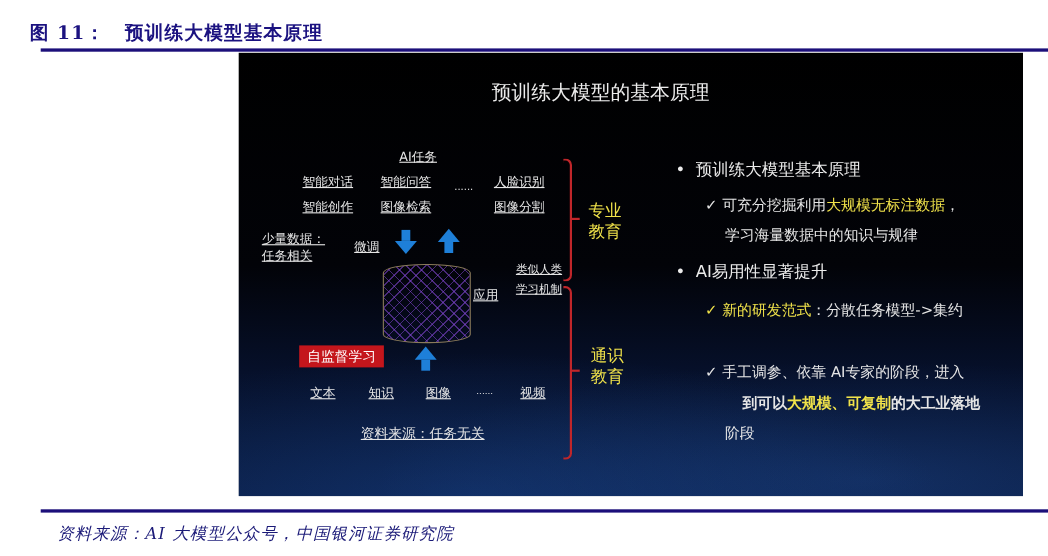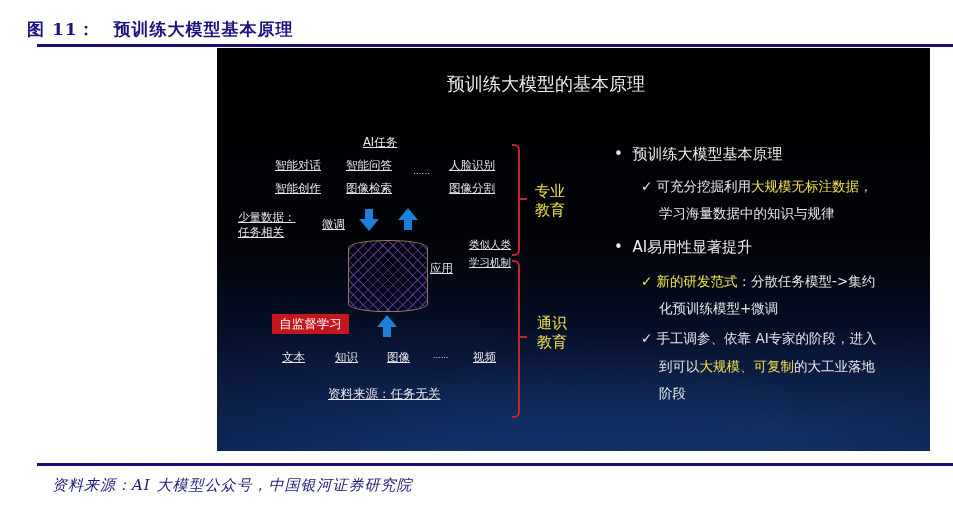--- a/index.html
+++ b/index.html
@@ -98,24 +98,23 @@
     <span>✓</span>&nbsp;<span>可充分挖掘利用</span><span class="yellow">大规模无标注数据</span><span>，</span>
   </div>
   <div class="t bullet" style="left:397px;top:190px;">
     <span>•</span>&nbsp;&nbsp;<span>AI易用性显著提升</span>
   </div>
 
   <div class="t sub" style="left:442px;top:157px;">学习海量数据中的知识与规律</div>
   <div class="t sub" style="left:424px;top:225px;">
     <span class="yellow">✓</span>&nbsp;<span class="yellow">新的研发范式</span><span>：分散任务模型-&gt;集约</span>
   </div>
-  <div class="t sub" style="left:442px;top:252px;">化预训练模型+微调</div>
   <div class="t sub" style="left:424px;top:282px;">
     <span>✓</span>&nbsp;<span>手工调参、依靠 AI专家的阶段，进入</span>
   </div>
-  <div class="t sub" style="left:442px;top:310px;">
+  <div class="t sub" style="left:458px;top:310px;font-weight:bold;">
     <span>到可以</span><span class="yellow">大规模、可复制</span><span>的大工业落地</span>
   </div>
   <div class="t sub" style="left:442px;top:337px;">阶段</div>
 </div>
 
 <div class="rule-bottom"></div>
 <div class="source">资料来源：AI 大模型公众号，中国银河证券研究院</div>
 
 </body></html>

